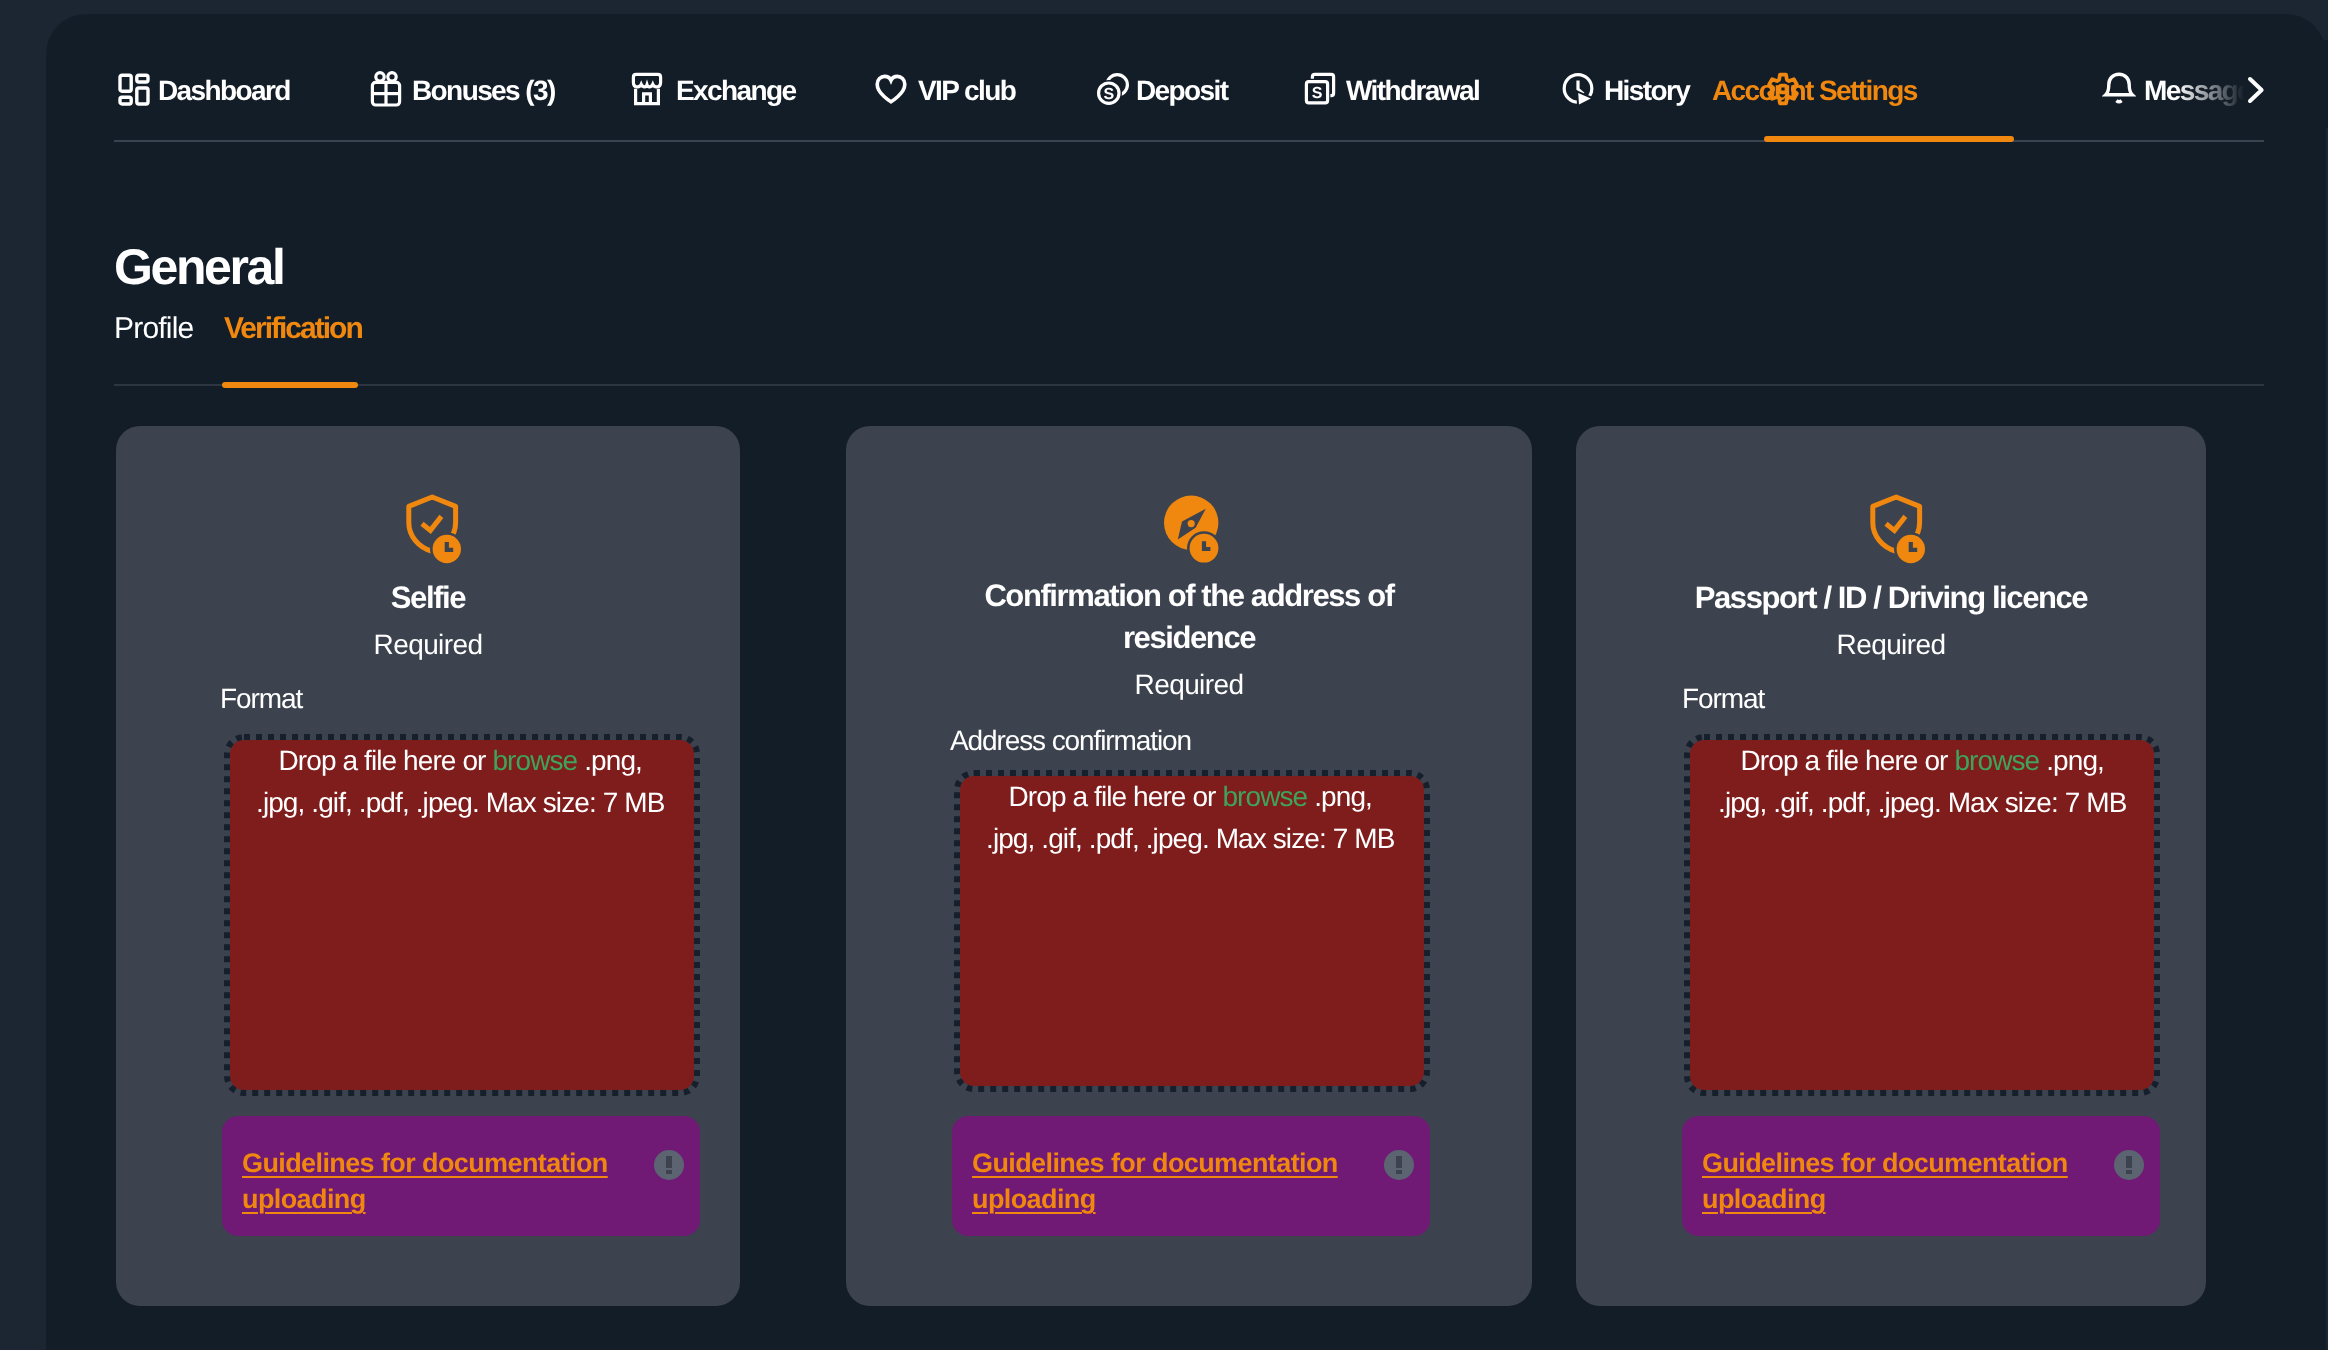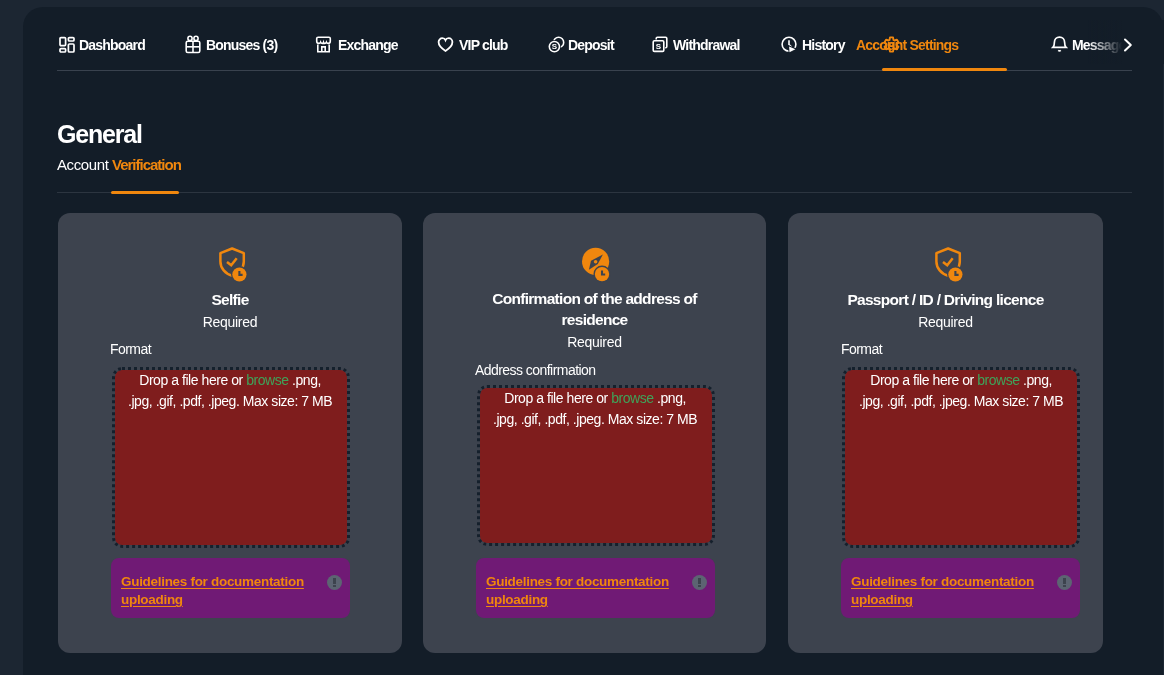--- a/index.html
+++ b/index.html
@@ -135,26 +135,26 @@
   <div class="abs" style="left:1123px;top:38px;">
     <svg width="10" height="14" viewBox="0 0 10 14" fill="none" stroke="#fff" stroke-width="2" stroke-linecap="round" stroke-linejoin="round">
       <path d="M2 1.5 L7.8 7 L2 12.5"></path>
     </svg>
   </div>
 
   <div class="divider"></div>
   <div class="navunder"></div>
 
   <h1>General</h1>
-  <div class="tab" style="left:56.5px;font-weight:500;">Account</div>
+  <div class="tab" style="left:56.5px;font-weight:500;">Profile</div>
   <div class="tab" style="left:112px;font-weight:700;color:#f0870e;letter-spacing:-1px;">Verification</div>
   <div class="tabdiv"></div>
   <div class="tabunder"></div>
 
-  <div class="card" style="left:57.5px;width:344px;">
+  <div class="card" style="left:57.5px;width:312px;">
     <div class="icwrap" style="margin-left:-10.8px;top:34px;">
       <svg width="30" height="36" viewBox="0 0 30 36" fill="none">
         <path d="M13.1 1.5 L1.4 6.2 V14.4 C1.4 21 6.3 26.9 13.1 28.7 C19.9 26.9 24.8 21 24.8 14.4 V6.2 Z" stroke="#f0870e" stroke-width="2.5" fill="none" stroke-linejoin="round"></path>
         <path d="M8 14.9 L12.2 18.2 L17.7 11.2" stroke="#f0870e" stroke-width="2.5" fill="none"></path>
         <circle cx="20.4" cy="27.5" r="8.4" fill="#3d434e"></circle>
         <circle cx="20.4" cy="27.5" r="7.1" fill="#f0870e"></circle>
         <path d="M20.4 24 V27.9 H23.6" stroke="#3d434e" stroke-width="2.1" fill="none"></path>
       </svg>
     </div>
     <div class="ctitle" style="top:76px;">Selfie</div>

